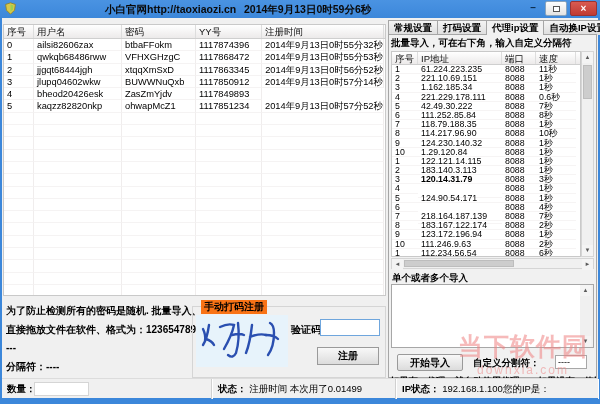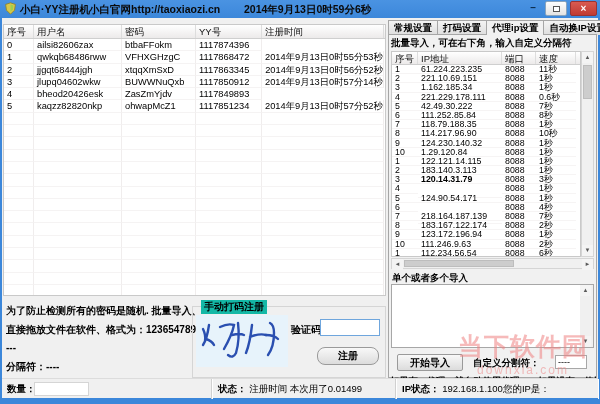--- a/index.html
+++ b/index.html
@@ -21,25 +21,25 @@
   .tr{display:flex;}
   .td{overflow:hidden;white-space:nowrap;padding-left:3px;}
   .hdr{height:14px;background:linear-gradient(#ffffff,#eceaea);border-bottom:1px solid #cfcfcf;}
   .hdr .td{font-size:9.5px;line-height:13px;color:#111;border-right:1px solid #ddd;}
   #accounts .body .tr{height:12.3px;}
   #accounts .body .td{font-size:9.3px;line-height:12px;border-right:1px solid #f0eded;border-bottom:1px solid #f5f3f3;color:#000;}
   
   #left-info{position:absolute;left:4px;top:284px;width:196px;height:76px;overflow:hidden;font-size:10px;font-weight:bold;color:#000;line-height:18.5px;}
   
   #manual{position:absolute;left:190px;top:288px;width:194px;height:72px;border:1px solid #d5d5d5;}
-  #manual-label{position:absolute;left:8px;top:-7px;background:#14b8a6;padding:0 3px;font-size:10px;font-weight:bold;}
+  #manual-label{position:absolute;left:8px;top:-7px;background:#f97316;padding:0 3px;font-size:10px;font-weight:bold;}
   #captcha{position:absolute;left:3px;top:8px;width:92px;height:52px;background:#e7f3fb;}
   #captcha-label{position:absolute;left:98px;top:16px;font-size:10px;font-weight:bold;}
   #captcha-input{position:absolute;left:127px;top:12px;width:60px;height:17px;border:1px solid #6fa6dd;background:#fff;font-size:10px;}
-  #register-btn{position:absolute;left:124px;top:40px;width:62px;height:18px;background:linear-gradient(#f8f8f8,#dcdcdc);border:1px solid #9a9a9a;border-radius:8px;font-size:10px;font-weight:bold;text-align:center;line-height:16px;}
+  #register-btn{position:absolute;left:124px;top:40px;width:62px;height:18px;background:linear-gradient(#f8f8f8,#dcdcdc);border:1px solid #9a9a9a;border-radius:0;font-size:10px;font-weight:bold;text-align:center;line-height:16px;}
   
   #rpanel{position:absolute;left:386px;top:2px;width:209px;height:358px;}
   #tabs{position:absolute;left:0;top:0;height:15px;display:flex;}
   .tab{font-size:9.5px;font-weight:bold;line-height:14px;padding:0 5px;background:linear-gradient(#f4f4f4,#dedede);border:1px solid #a6a6a6;border-bottom:none;margin-right:-1px;white-space:nowrap;}
   .tab.active{background:#f1f1f1;position:relative;z-index:2;}
   #tabbox{position:absolute;left:0;top:14px;width:209px;height:344px;border:1px solid #a6a6a6;background:#f1f1f1;}
   #rp-hint{position:absolute;left:2px;top:2px;font-size:9.5px;font-weight:bold;white-space:nowrap;}
   #iptable{position:absolute;left:2px;top:16px;width:190px;height:206px;background:#fff;border:1px solid #c9c9c9;overflow:hidden;}
   #iptable .hdr{height:13px;}
   #iptable .body .tr{height:9.2px;}
@@ -74,22 +74,21 @@
 </head>
 <body>
 
 <div id="window">
 
   <div id="titlebar">
     <svg id="app-icon" viewBox="0 0 16 16">
       <path d="M8 1 L14 3 L13 10 L8 15 L3 10 L2 3 Z" fill="#d8c84a" stroke="#8a7f2a" stroke-width="1"></path>
       <path d="M8 3 L11.5 4.2 L11 9 L8 12 Z" fill="#9fd04e"></path>
     </svg>
-    <span class="title-text" style="left:20px;">小白·YY注册机</span>
-    <span class="title-text" style="left:89px;">小白官网http://taoxiaozi.cn</span>
+    <span class="title-text" style="left:105px;">小白官网http://taoxiaozi.cn</span>
     <span class="title-text" style="left:244px;">2014年9月13日0时59分6秒</span>
     <span class="winbtn" id="btn-min">–</span>
     <span class="winbtn" id="btn-max"><span class="box"></span></span>
     <span class="winbtn" id="btn-close">×</span>
   </div>
 
   <div id="client">
 
     <div id="accounts">
       <div class="tr hdr">
@@ -98,20 +97,21 @@
           <span class="td" style="width: 74px;">密码</span>
           <span class="td" style="width: 66px;">YY号</span>
           <span class="td" style="width: 122px;">注册时间</span>
         </div>
       <div class="body">
           <div class="tr">
             <span class="td" style="width: 30px;">0</span>
             <span class="td" style="width: 88px;">ailsi82606zax</span>
             <span class="td" style="width: 74px;">btbaFFokm</span>
             <span class="td" style="width: 66px;">1117874396</span>
+            <span class="td" style="width: 122px;">2014年9月13日0时55分32秒</span>
           </div>
           <div class="tr">
             <span class="td" style="width: 30px;">1</span>
             <span class="td" style="width: 88px;">qwkqb68486rww</span>
             <span class="td" style="width: 74px;">VFHXGHzgC</span>
             <span class="td" style="width: 66px;">1117868472</span>
             <span class="td" style="width: 122px;">2014年9月13日0时55分53秒</span>
           </div>
           <div class="tr">
             <span class="td" style="width: 30px;">2</span>

